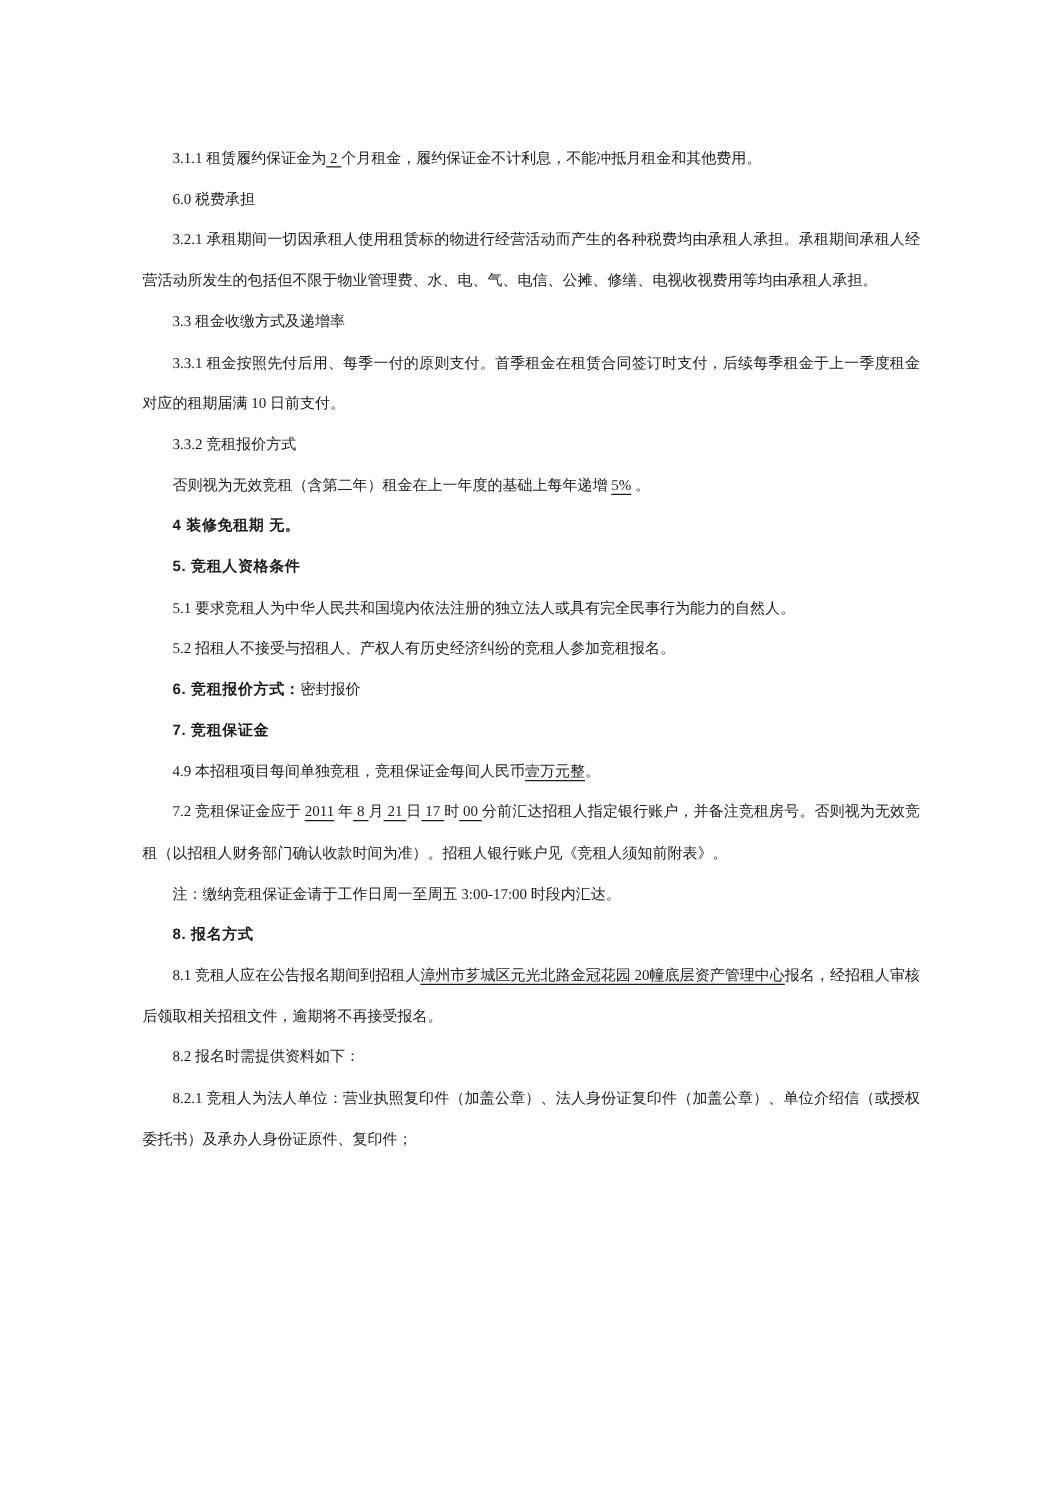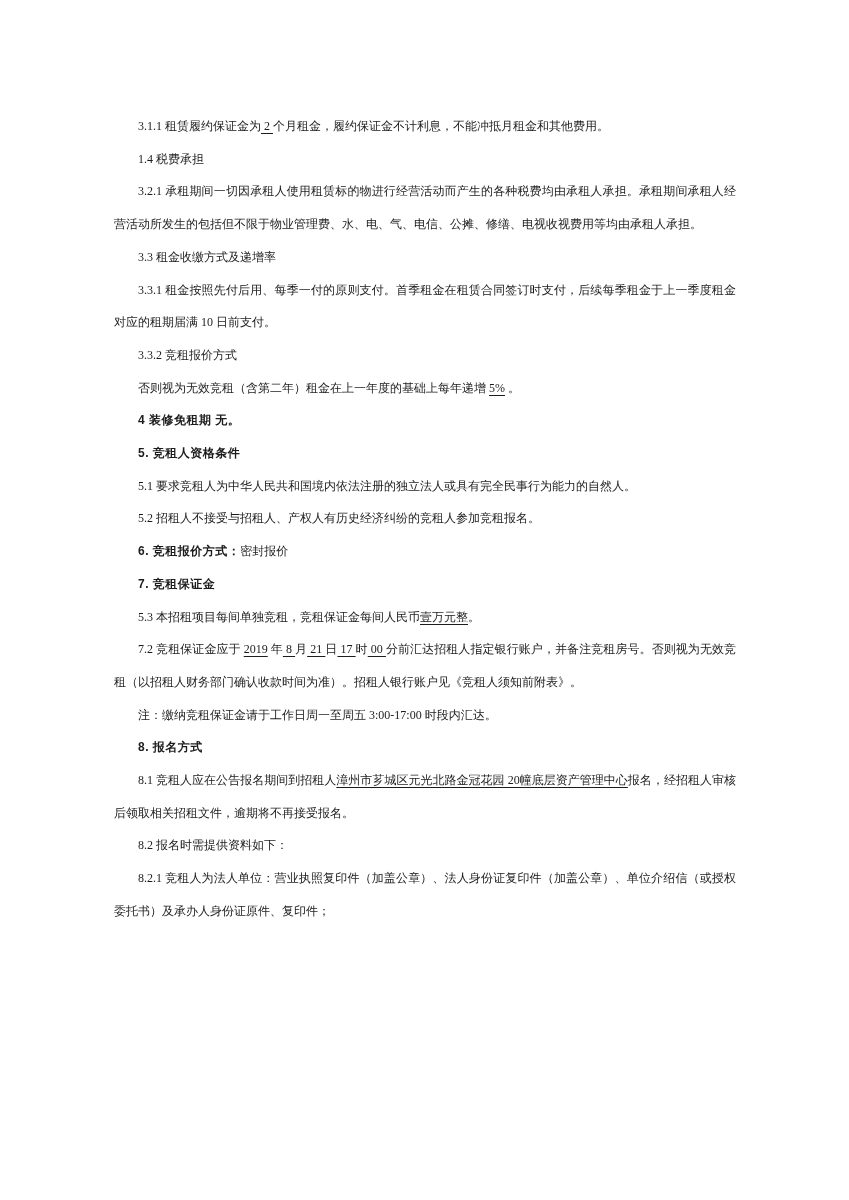--- a/index.html
+++ b/index.html
@@ -40,33 +40,33 @@
     text-underline-offset: 3px;
     text-decoration-thickness: 1px;
   }
 </style>
 </head>
 <body>
 
 <div class="page">
   <div class="doc-body" id="doc-body">
       <p class="para"><span>3.1.1 租赁履约保证金为</span><span class="run-u">&nbsp;2&nbsp;</span><span>个月租金，履约保证金不计利息，不能冲抵月租金和其他费用。</span></p>
-      <p class="para"><span>1.4 税费承担</span></p>
+      <p class="para"><span>6.0 税费承担</span></p>
       <p class="para"><span>3.2.1 承租期间一切因承租人使用租赁标的物进行经营活动而产生的各种税费均由承租人承担。承租期间承租人经营活动所发生的包括但不限于物业管理费、水、电、气、电信、公摊、修缮、电视收视费用等均由承租人承担。</span></p>
       <p class="para"><span>3.3 租金收缴方式及递增率</span></p>
       <p class="para"><span>3.3.1 租金按照先付后用、每季一付的原则支付。首季租金在租赁合同签订时支付，后续每季租金于上一季度租金对应的租期届满 10 日前支付。</span></p>
       <p class="para"><span>3.3.2 竞租报价方式</span></p>
       <p class="para"><span>否则视为无效竞租（含第二年）租金在上一年度的基础上每年递增 </span><span class="run-u">5%</span><span> 。</span></p>
       <p class="para"><span class="run-b">4 装修免租期 无。</span></p>
       <p class="para"><span class="run-b">5. 竞租人资格条件</span></p>
       <p class="para"><span>5.1 要求竞租人为中华人民共和国境内依法注册的独立法人或具有完全民事行为能力的自然人。</span></p>
       <p class="para"><span>5.2 招租人不接受与招租人、产权人有历史经济纠纷的竞租人参加竞租报名。</span></p>
       <p class="para"><span class="run-b">6. 竞租报价方式：</span><span>密封报价</span></p>
       <p class="para"><span class="run-b">7. 竞租保证金</span></p>
-      <p class="para"><span>5.3 本招租项目每间单独竞租，竞租保证金每间人民币</span><span class="run-u">壹万元整</span><span>。</span></p>
-      <p class="para"><span>7.2 竞租保证金应于 </span><span class="run-u">2019</span><span> 年</span><span class="run-u">&nbsp;8&nbsp;</span><span>月</span><span class="run-u">&nbsp;21&nbsp;</span><span>日</span><span class="run-u">&nbsp;17&nbsp;</span><span>时</span><span class="run-u">&nbsp;00&nbsp;</span><span>分前汇达招租人指定银行账户，并备注竞租房号。否则视为无效竞租（以招租人财务部门确认收款时间为准）。招租人银行账户见《竞租人须知前附表》。</span></p>
+      <p class="para"><span>4.9 本招租项目每间单独竞租，竞租保证金每间人民币</span><span class="run-u">壹万元整</span><span>。</span></p>
+      <p class="para"><span>7.2 竞租保证金应于 </span><span class="run-u">2011</span><span> 年</span><span class="run-u">&nbsp;8&nbsp;</span><span>月</span><span class="run-u">&nbsp;21&nbsp;</span><span>日</span><span class="run-u">&nbsp;17&nbsp;</span><span>时</span><span class="run-u">&nbsp;00&nbsp;</span><span>分前汇达招租人指定银行账户，并备注竞租房号。否则视为无效竞租（以招租人财务部门确认收款时间为准）。招租人银行账户见《竞租人须知前附表》。</span></p>
       <p class="para"><span>注：缴纳竞租保证金请于工作日周一至周五 3:00-17:00 时段内汇达。</span></p>
       <p class="para"><span class="run-b">8. 报名方式</span></p>
       <p class="para"><span>8.1 竞租人应在公告报名期间到招租人</span><span class="run-u">漳州市芗城区元光北路金冠花园 20幢底层资产管理中心</span><span>报名，经招租人审核后领取相关招租文件，逾期将不再接受报名。</span></p>
       <p class="para"><span>8.2 报名时需提供资料如下：</span></p>
       <p class="para"><span>8.2.1 竞租人为法人单位：营业执照复印件（加盖公章）、法人身份证复印件（加盖公章）、单位介绍信（或授权委托书）及承办人身份证原件、复印件；</span></p>
     </div>
 </div>
 
 </body></html>

